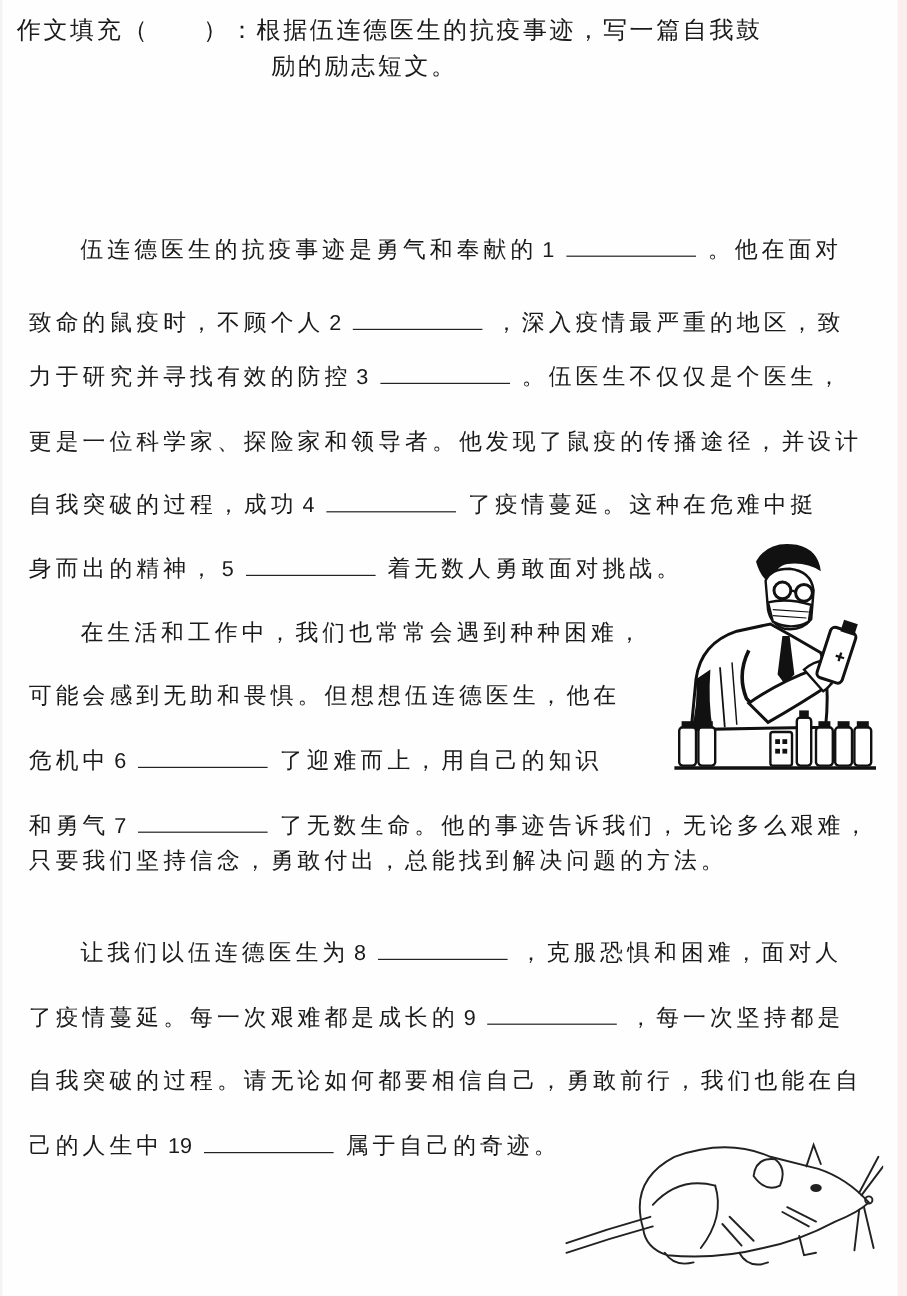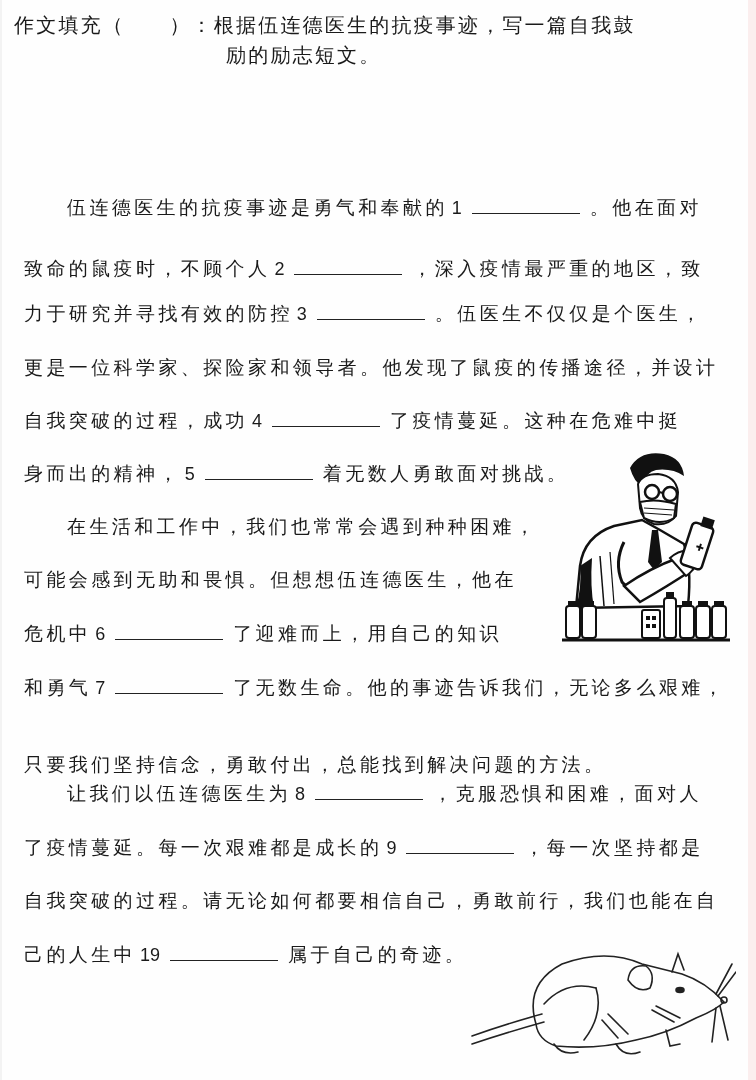--- a/index.html
+++ b/index.html
@@ -70,21 +70,21 @@
 </div>
 <div class="line" style="top:567px">
   <span>可能会感到无助和畏惧。但想想伍连德医生，他在</span>
 </div>
 <div class="line" style="top:621px">
   <span>危机中</span><span class="num">6</span><span class="blank"></span><span>了迎难而上，用自己的知识</span>
 </div>
 <div class="line" style="top:675px">
   <span>和勇气</span><span class="num">7</span><span class="blank"></span><span>了无数生命。他的事迹告诉我们，无论多么艰难，</span>
 </div>
-<div class="line" style="top:752px">
+<div class="line" style="top:704px">
   <span>只要我们坚持信念，勇敢付出，总能找到解决问题的方法。</span>
 </div>
 <div class="line indent" style="top:781px">
   <span>让我们以伍连德医生为</span><span class="num">8</span><span class="blank"></span><span>，克服恐惧和困难，面对人</span>
 </div>
 <div class="line" style="top:835px">
   <span>了疫情蔓延。每一次艰难都是成长的</span><span class="num">9</span><span class="blank"></span><span>，每一次坚持都是</span>
 </div>
 <div class="line" style="top:888px">
   <span>自我突破的过程。请无论如何都要相信自己，勇敢前行，我们也能在自</span>

